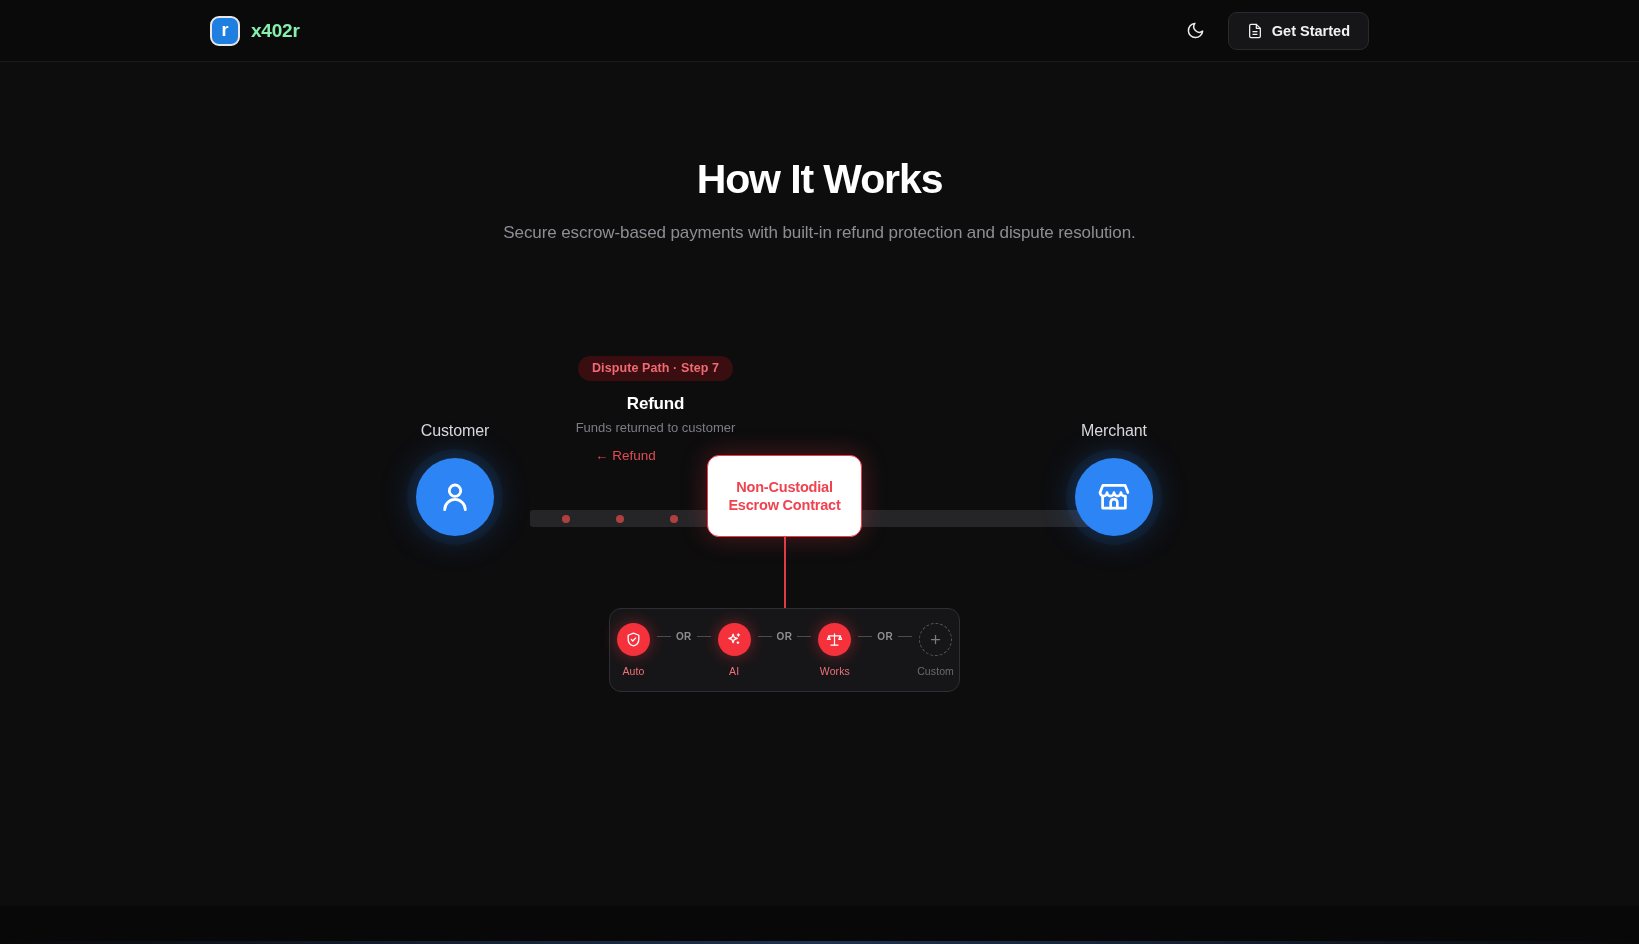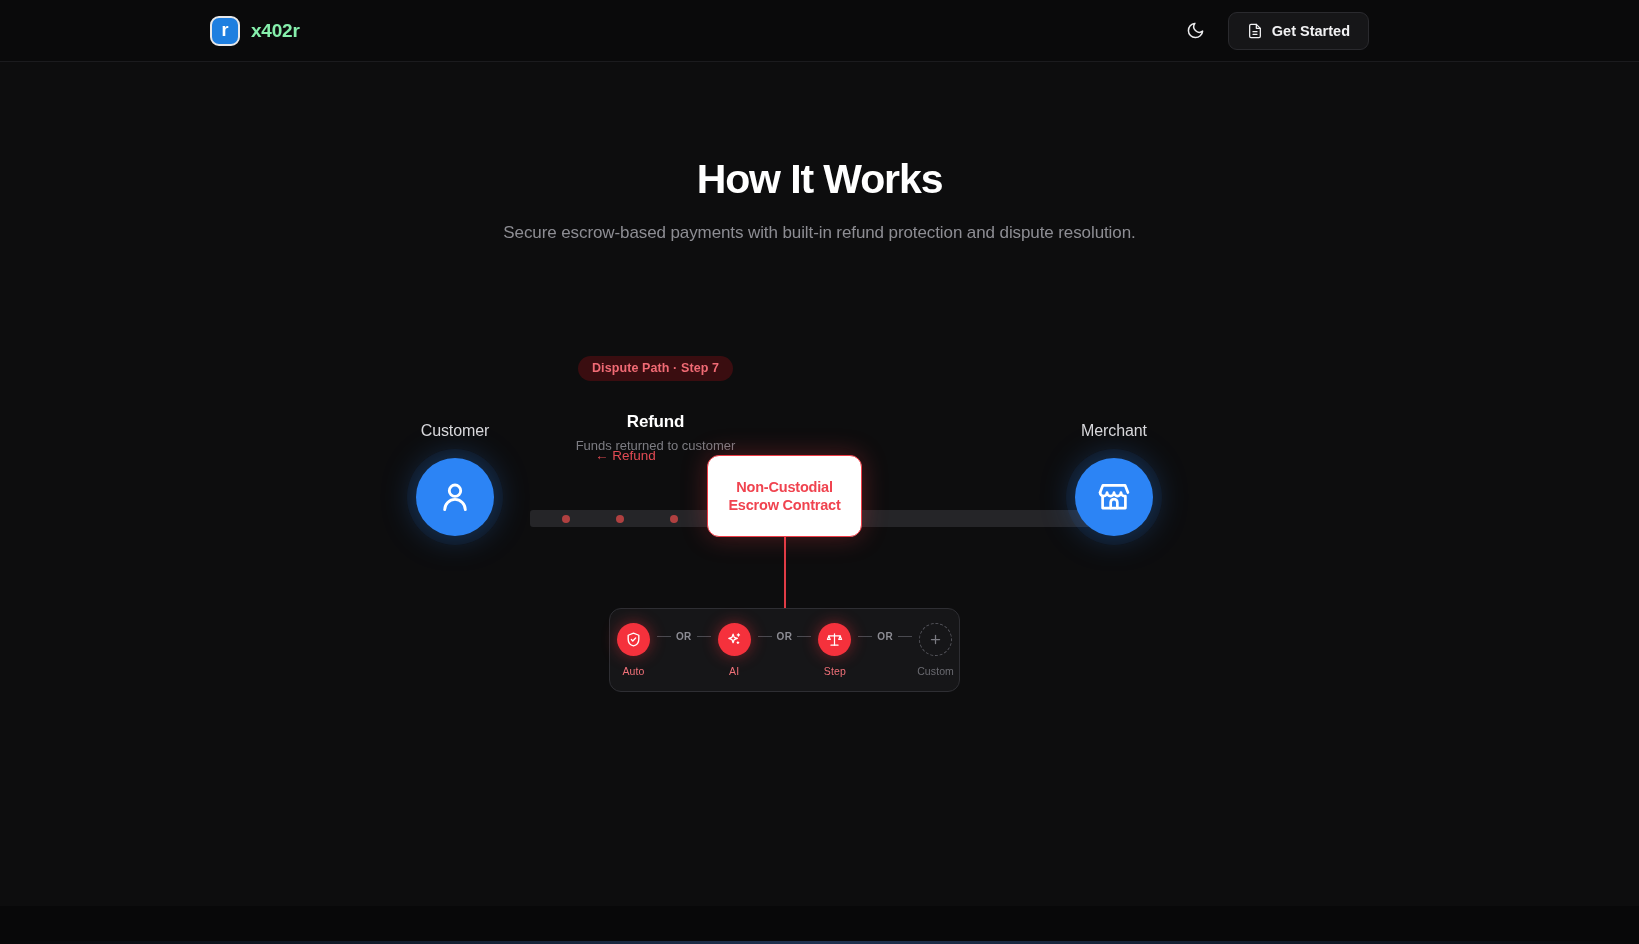--- a/index.html
+++ b/index.html
@@ -128,21 +128,21 @@
     display: inline-block;
     padding: 5px 14px 6px;
     border-radius: 999px;
     background: #3a0d10;
     color: #f06a74;
     font-size: 12.5px;
     font-weight: 600;
     letter-spacing: 0.1px;
   }
   .step-title {
-    margin-top: 31px;
+    margin-top: 13px;
     color: #ffffff;
     font-size: 17px;
     font-weight: 700;
     letter-spacing: -0.2px;
   }
   .step-desc {
     margin-top: 6px;
     color: #7d7d83;
     font-size: 13px;
   }
@@ -462,21 +462,21 @@
           <span>
             <svg width="17" height="17" viewBox="0 0 24 24" fill="none" stroke="#ffffff" stroke-width="1.7" stroke-linecap="round" stroke-linejoin="round">
               <path d="M12 4v16"></path>
               <path d="M7 20h10"></path>
               <path d="M4 7h16"></path>
               <path d="M4 7l-2 5h4z"></path>
               <path d="M20 7l-2 5h4z"></path>
             </svg>
           </span>
         </div>
-        <div class="rm-label">Step</div>
+        <div class="rm-label">Works</div>
       </div>
 
       <div class="or-sep">
         <span class="dash"></span>
         <span>OR</span>
         <span class="dash"></span>
       </div>
 
       <div class="rm">
         <div class="rm-circle custom">

